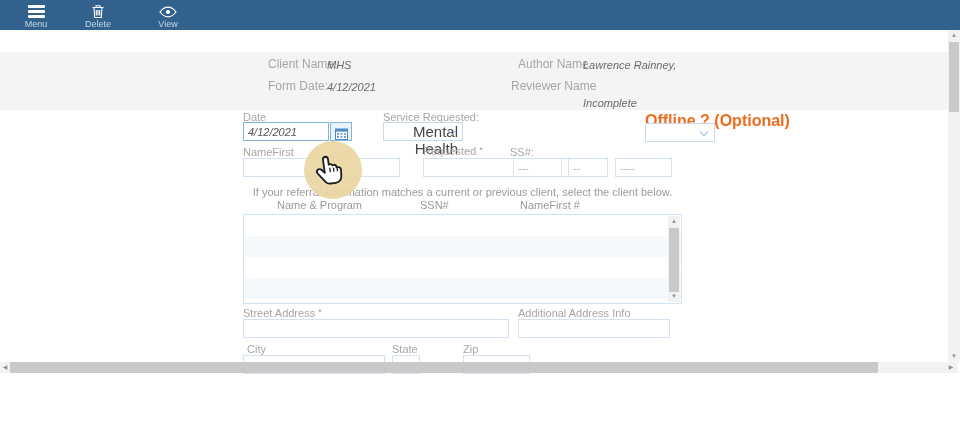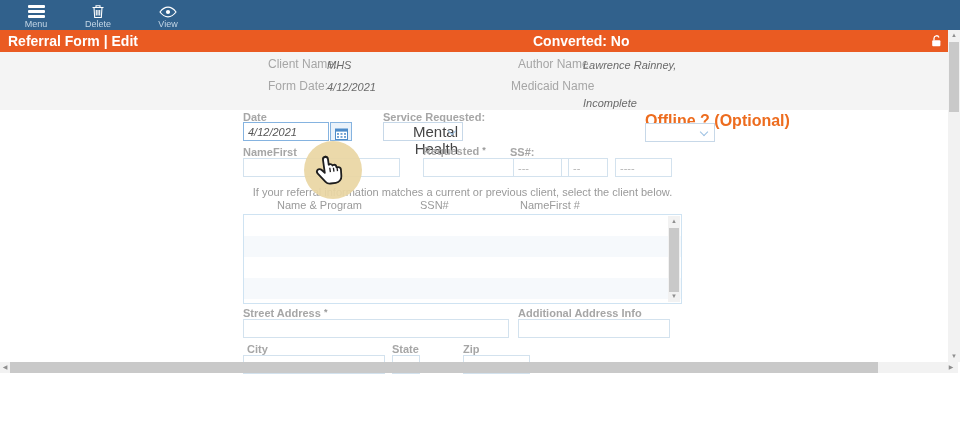--- a/index.html
+++ b/index.html
@@ -19,21 +19,21 @@
   .page-title { position:absolute; left:8px; top:0; line-height:22px; color:#fff; font-size:14px; font-weight:bold; }
   .converted { position:absolute; left:533px; top:0; line-height:22px; color:#fff; font-size:14px; font-weight:bold; }
   .lockbtn { position:absolute; left:930px; top:4px; width:15px; height:15px; cursor:pointer; }
 
   
   .headband { position:absolute; left:0; top:52px; width:948px; height:58px; background:#f4f4f4; }
   .hlbl { position:absolute; font-size:12px; color:#a6a6a6; white-space:nowrap; }
   .hval { position:absolute; font-size:11px; font-style:italic; color:#6a6a6a; white-space:nowrap; }
 
   
-  .flbl { position:absolute; font-size:11px; color:#a6a6a6; white-space:nowrap;font-weight:bold; }
+  .flbl { position:absolute; font-size:11px; color:#a6a6a6; white-space:nowrap; }
   .req { color:#999; font-size:9px; vertical-align:top; }
   .inp { position:absolute; height:19px; border:1px solid #d3e2ee; background:#fff; padding:0 4px;
          font-family:"Liberation Sans",sans-serif; font-size:11px; font-style:italic; color:#555; outline:none; }
   .inp::placeholder { color:#b5b5b5; font-style:normal; }
   .dd { position:absolute; height:19px; border:1px solid #c7d8e8; background:#fff; font-size:15px; color:#444;
         line-height:17px; padding:0 4px; cursor:pointer;text-align:right; }
   .chev { position:absolute; right:7px; top:5px; width:6px; height:6px; border-right:1.4px solid #9cc0e2;
           border-bottom:1.4px solid #9cc0e2; transform:rotate(45deg); }
   .calbtn { position:absolute; left:330px; top:122px; width:22px; height:19px; border:1px solid #85b3e0;
             background:#eaf2fa; cursor:pointer; text-align:center; padding-top:3px; }
@@ -85,39 +85,29 @@
       <span class="ticon">
         <svg width="18" height="12" viewBox="0 0 18 12">
             <path d="M1 6C3.5 2.7 6.2 1.2 9 1.2S14.5 2.7 17 6c-2.5 3.3-5.2 4.8-8 4.8S3.5 9.3 1 6z" fill="none" stroke="#ffffff" stroke-width="1.2"></path>
             <circle cx="9" cy="6" r="2.1" fill="#ffffff"></circle>
           </svg>
       </span>
       <span class="tlabel">View</span>
     </div>
   </div>
 
-  <div class="titlebar">
-    <span class="page-title">Referral Form | Edit</span>
-    <span class="converted">Converted: No</span>
-    <span class="lockbtn">
-      <svg width="13" height="14" viewBox="0 0 13 14">
-          <path d="M4 6.2V4.3a2.6 2.6 0 0 1 5-.9" fill="none" stroke="#ffffff" stroke-width="1.3"></path>
-          <rect x="2.2" y="6.2" width="8.2" height="6" rx="1" fill="#ffffff"></rect>
-        </svg>
-    </span>
-  </div>
 
   <div class="headband">
     <span class="hlbl" style="left:268px; top:5px;">Client Name:</span>
     <span class="hval" style="left:327px; top:7px;">MHS</span>
     <span class="hlbl" style="left:268px; top:27px;">Form Date:</span>
     <span class="hval" style="left:327px; top:29px;">4/12/2021</span>
     <span class="hlbl" style="left:518px; top:5px;">Author Name</span>
     <span class="hval" style="left:583px; top:7px;">Lawrence Rainney,</span>
-    <span class="hlbl" style="left:511px; top:27px;">Medicaid Name</span>
+    <span class="hlbl" style="left:511px; top:27px;">Reviewer Name</span>
     <span class="hval" style="left:583px; top:29px;"></span>
     <span class="hval" style="left:583px; top:45px;">Incomplete</span>
   </div>
 
   <span class="flbl" style="left:243px; top:111px;">Date</span>
   <input class="inp datein" value="4/12/2021" style="">
   <span class="calbtn">
     <svg width="13" height="12" viewBox="0 0 13 12">
         <rect x="0.5" y="1" width="12" height="10.5" fill="#ffffff" stroke="#4d8bc9"></rect>
         <rect x="0.5" y="1" width="12" height="2.6" fill="#4d8bc9"></rect>

